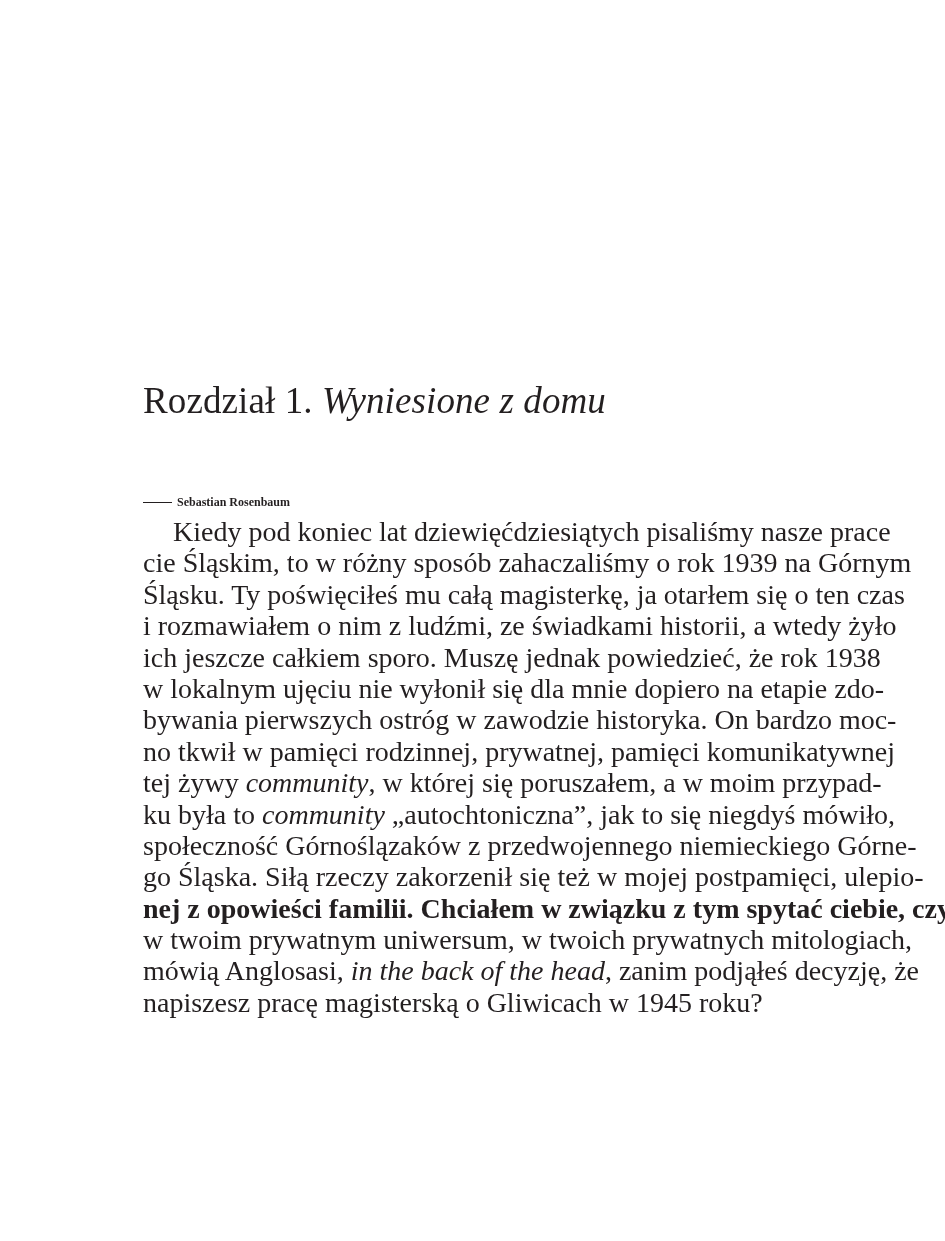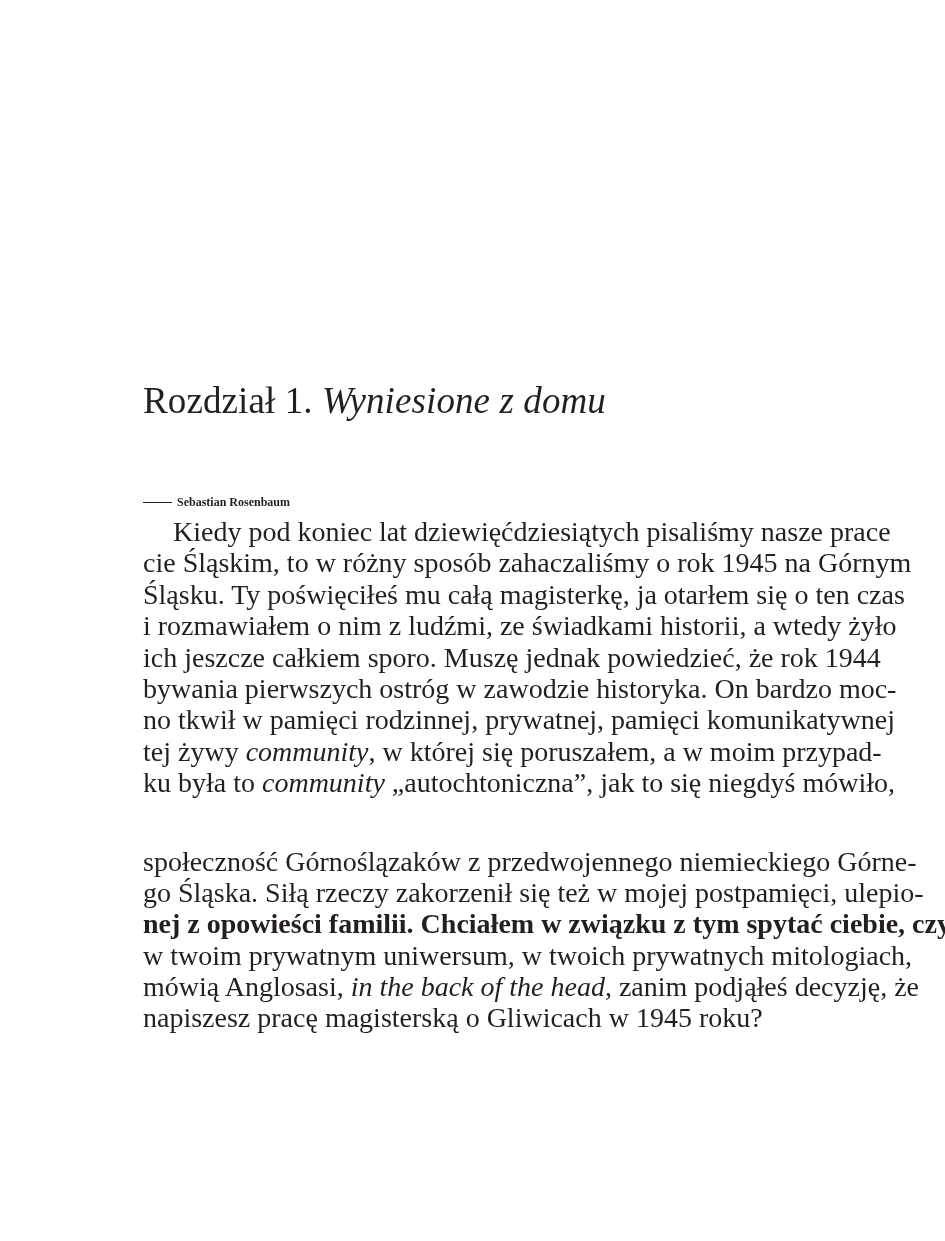--- a/index.html
+++ b/index.html
@@ -87,29 +87,30 @@
     <span>Rozdział 1.</span>
     <span class="ital">Wyniesione z domu</span>
   </h1>
 
   <div class="speaker">
     <span class="dash"></span><span>Sebastian Rosenbaum</span>
   </div>
 
   <div class="body-text">
     <div class="line first" style="white-space: pre;"><span>Kiedy pod koniec lat dziewięćdziesiątych pisaliśmy nasze prace</span></div>
-    <div class="line" style="white-space: pre;"><span>cie Śląskim, to w różny sposób zahaczaliśmy o rok 1945 na Górnym</span></div>
+    <div class="line" style="white-space: pre;"><span>cie Śląskim, to w różny sposób zahaczaliśmy o rok 1939 na Górnym</span></div>
     <div class="line" style="white-space: pre;"><span>Śląsku. Ty poświęciłeś mu całą magisterkę, ja otarłem się o ten czas</span></div>
     <div class="line" style="white-space: pre;"><span>i rozmawiałem o nim z ludźmi, ze świadkami historii, a wtedy żyło</span></div>
-    <div class="line" style="white-space: pre;"><span>ich jeszcze całkiem sporo. Muszę jednak powiedzieć, że rok 1944</span></div>
+    <div class="line" style="white-space: pre;"><span>ich jeszcze całkiem sporo. Muszę jednak powiedzieć, że rok 1938</span></div>
+    <div class="line" style="white-space: pre;"><span>w lokalnym ujęciu nie wyłonił się dla mnie dopiero na etapie zdo-</span></div>
     <div class="line" style="white-space: pre;"><span>bywania pierwszych ostróg w zawodzie historyka. On bardzo moc-</span></div>
     <div class="line" style="white-space: pre;"><span>no tkwił w pamięci rodzinnej, prywatnej, pamięci komunikatywnej</span></div>
     <div class="line" style="white-space: pre;"><span>tej żywy </span><em>community</em><span>, w której się poruszałem, a w moim przypad-</span></div>
     <div class="line" style="white-space: pre;"><span>ku była to </span><em>community</em><span> „autochtoniczna”, jak to się niegdyś mówiło,</span></div>
-    <div class="line" style="white-space: pre; margin-top: 47px;"><span>społeczność Górnoślązaków z przedwojennego niemieckiego Górne-</span></div>
+    <div class="line" style="white-space: pre;"><span>społeczność Górnoślązaków z przedwojennego niemieckiego Górne-</span></div>
     <div class="line" style="white-space: pre;"><span>go Śląska. Siłą rzeczy zakorzenił się też w mojej postpamięci, ulepio-</span></div>
     <div class="line" style="white-space: pre; font-weight: bold;"><span>nej z opowieści familii. Chciałem w związku z tym spytać ciebie, czy</span></div>
     <div class="line" style="white-space: pre;"><span>w twoim prywatnym uniwersum, w twoich prywatnych mitologiach,</span></div>
     <div class="line" style="white-space: pre;"><span>mówią Anglosasi, </span><em>in the back of the head</em><span>, zanim podjąłeś decyzję, że</span></div>
     <div class="line last" style="white-space: pre;"><span>napiszesz pracę magisterską o Gliwicach w 1945 roku?</span></div>
   </div>
 
 </div>
 
 </body></html>

